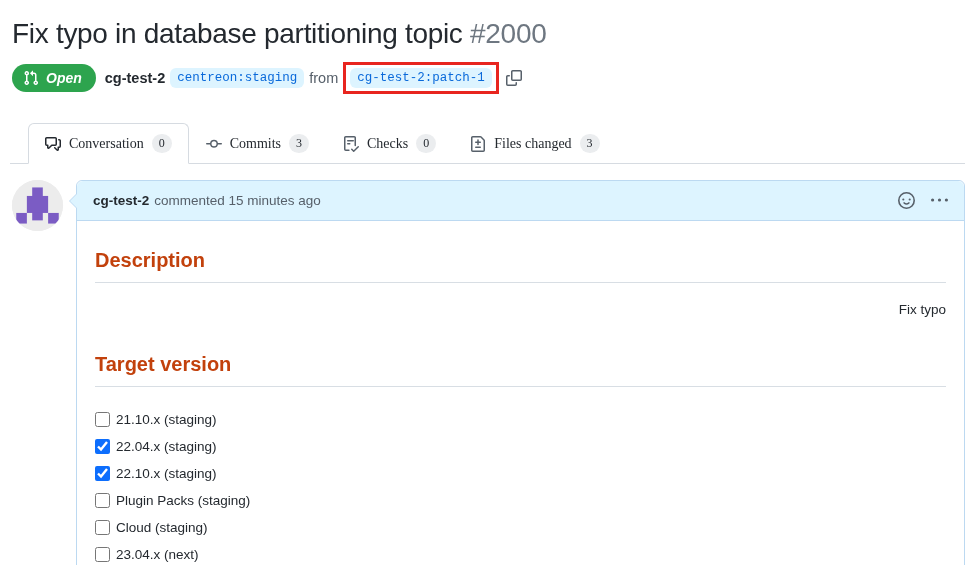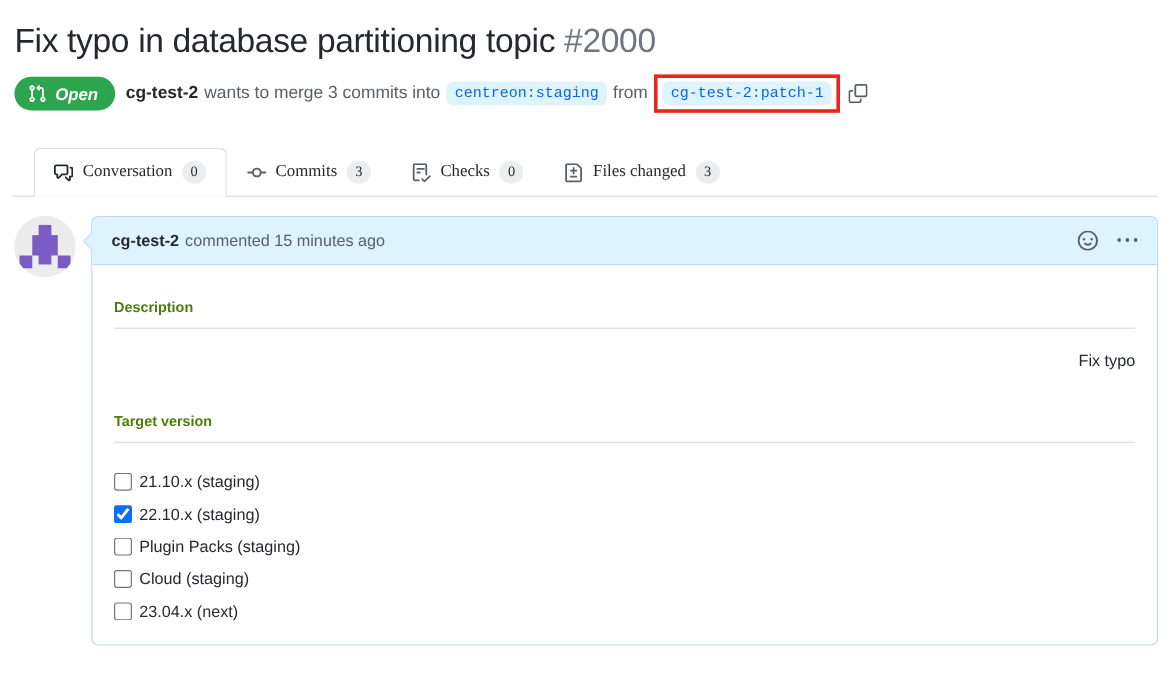--- a/index.html
+++ b/index.html
@@ -167,23 +167,23 @@
     color: var(--muted-gray2, #57606a);
     height: 40px;
   }
   .comment-author { color: #24292f; font-weight: 700; margin-right: 5px; cursor: pointer; }
   .comment-actions { margin-left: auto; display: inline-flex; align-items: center; gap: 16px; }
   .icon-btn { background: none; border: none; cursor: pointer; display: inline-flex; padding: 0; }
   .icon-btn svg { fill: #57606a; }
 
   .comment-body { padding: 6px 18px 14px 18px; }
   .md-heading {
-    font-size: 12px;
+    font-size: 20px;
     font-weight: 700;
-    color: #4d7c0f;
+    color: #c2410c;
     padding-bottom: 10px;
     border-bottom: 1px solid #d8dee4;
     margin-top: 22px;
   }
   .md-p { font-size: 13.5px; margin: 19px 0 8px 0; color: #24292f; text-align: right; }
   .heading-2 { margin-top: 36px; }
 
   .task-list { list-style: none; margin-top: 19px; }
   .task-item {
     display: flex;
@@ -209,21 +209,20 @@
 
   <div class="status-row">
     <span class="state-pill">
       <svg width="16" height="16" viewBox="0 0 16 16">
           <path d="M1.5 3.25a2.25 2.25 0 1 1 3 2.122v5.256a2.251 2.251 0 1 1-1.5 0V5.372A2.25 2.25 0 0 1 1.5 3.25Zm5.677-.177L9.573.677A.25.25 0 0 1 10 .854V2.5h1A2.5 2.5 0 0 1 13.5 5v5.628a2.251 2.251 0 1 1-1.5 0V5a1 1 0 0 0-1-1h-1v1.646a.25.25 0 0 1-.427.177L7.177 3.427a.25.25 0 0 1 0-.354ZM3.75 2.5a.75.75 0 1 0 0 1.5.75.75 0 0 0 0-1.5Zm0 9.5a.75.75 0 1 0 0 1.5.75.75 0 0 0 0-1.5Zm8.25.75a.75.75 0 1 0 1.5 0 .75.75 0 0 0-1.5 0Z"></path>
         </svg>
       <span>Open</span>
     </span>
     <span class="status-text">
       <span class="status-author">cg-test-2</span>
-      <span>wants to merge 3 commits into</span>
       <span class="branch-label">centreon:staging</span>
       <span>from</span>
       <span class="annotation-box">
           <span class="branch-label">cg-test-2:patch-1</span>
         </span>
       <button class="copy-btn">
         <svg width="16" height="16" viewBox="0 0 16 16">
             <path d="M0 6.75C0 5.784.784 5 1.75 5h1.5a.75.75 0 0 1 0 1.5h-1.5a.25.25 0 0 0-.25.25v7.5c0 .138.112.25.25.25h7.5a.25.25 0 0 0 .25-.25v-1.5a.75.75 0 0 1 1.5 0v1.5A1.75 1.75 0 0 1 9.25 16h-7.5A1.75 1.75 0 0 1 0 14.25Zm5-5C5 .784 5.784 0 6.75 0h7.5C15.216 0 16 .784 16 1.75v7.5A1.75 1.75 0 0 1 14.25 11h-7.5A1.75 1.75 0 0 1 5 9.25Zm1.75-.25a.25.25 0 0 0-.25.25v7.5c0 .138.112.25.25.25h7.5a.25.25 0 0 0 .25-.25v-7.5a.25.25 0 0 0-.25-.25Z"></path>
           </svg>
       </button>
@@ -297,20 +296,24 @@
         <p class="md-p">Fix typo</p>
 
         <h2 class="md-heading heading-2">Target version</h2>
         <ul class="task-list">
           <li class="task-item">
             <input type="checkbox" style="">
             <span>21.10.x (staging)</span>
           </li>
           <li class="task-item">
             <input type="checkbox" checked="" style="">
+            <span>22.04.x (staging)</span>
+          </li>
+          <li class="task-item">
+            <input type="checkbox" checked="" style="">
             <span>22.10.x (staging)</span>
           </li>
           <li class="task-item">
             <input type="checkbox" style="">
             <span>Plugin Packs (staging)</span>
           </li>
           <li class="task-item">
             <input type="checkbox" style="">
             <span>Cloud (staging)</span>
           </li>

